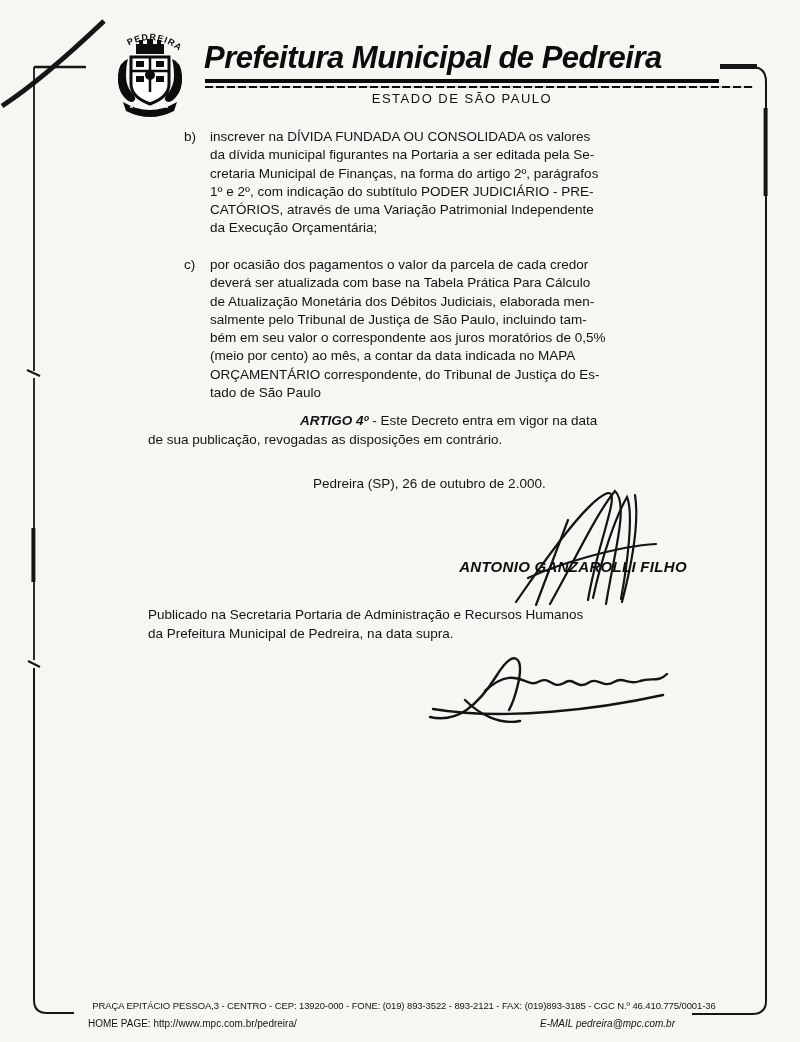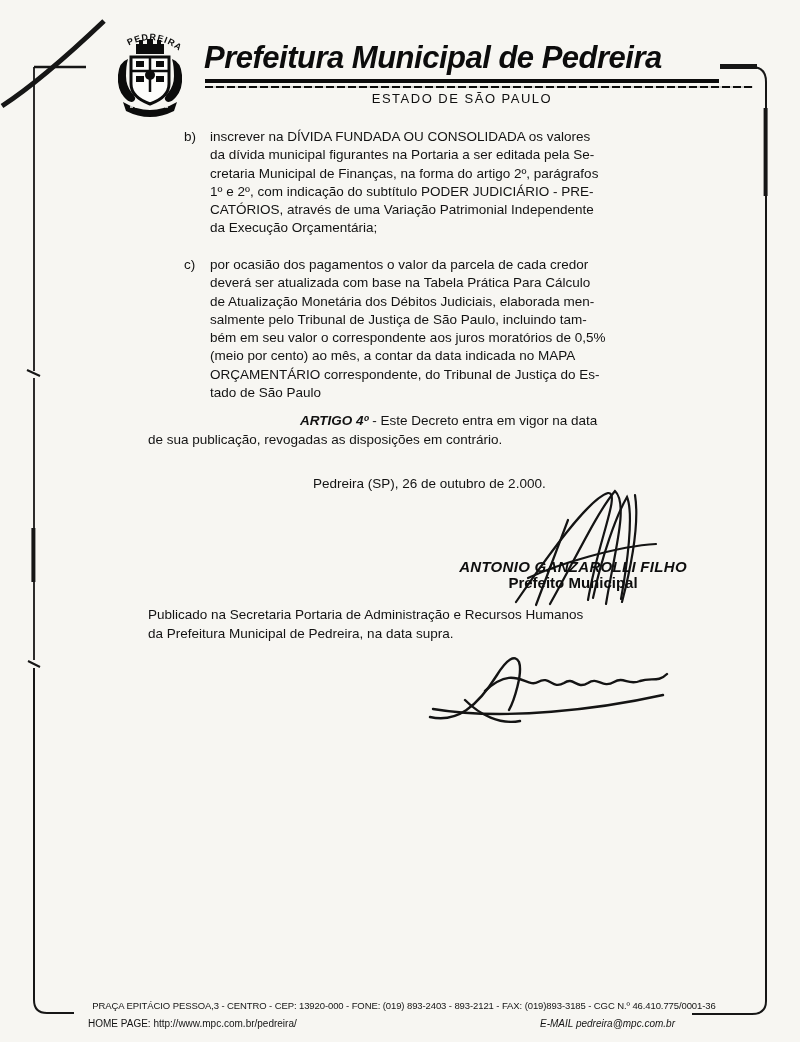--- a/index.html
+++ b/index.html
@@ -132,30 +132,29 @@
   <svg class="abs sigart" width="175" height="122" viewBox="0 0 175 122" style="left:498px;top:486px;" fill="none" stroke="#141414" stroke-width="2.2" stroke-linecap="round">
     <path d="M 18 116 C 55 62, 92 12, 110 7 C 123 6, 100 55, 90 114"></path>
     <path d="M 52 118 C 78 72, 98 28, 117 5 C 131 18, 116 68, 108 118"></path>
     <path d="M 95 112 C 104 70, 118 30, 129 11 C 136 28, 129 80, 123 113"></path>
     <path d="M 70 34 L 38 119"></path>
     <path d="M 137 9 C 142 40, 132 85, 124 116"></path>
     <path d="M 30 92 C 60 78, 120 60, 158 58"></path>
   </svg>
   <div class="abs sigblock sig-mayor">
     <div class="sname">ANTONIO GANZAROLLI FILHO</div>
-    <div class="srole">Prefeito  Municipal</div>
   </div>
 
   <div class="abs publication">Publicado na Secretaria Portaria de Administração e Recursos Humanos
 da Prefeitura Municipal de Pedreira, na data supra.</div>
 
   <svg class="abs sigart" width="255" height="85" viewBox="0 0 255 85" style="left:425px;top:645px;" fill="none" stroke="#141414" stroke-width="2.4" stroke-linecap="round">
     <path d="M 5 72 C 32 78, 52 62, 72 30 C 82 14, 90 9, 94 17 C 98 28, 89 56, 84 65"></path>
     <path d="M 60 46 C 90 18, 101 44, 113 37 C 125 30, 127 45, 139 38 C 149 31, 151 45, 163 38 C 173 31, 177 44, 189 37 C 199 31, 203 41, 215 36 C 226 32, 233 38, 242 29"></path>
     <path d="M 8 64 C 80 76, 175 64, 238 50"></path>
     <path d="M 40 55 C 55 70, 75 80, 95 76"></path>
   </svg>
 
-  <div class="abs footer1">PRAÇA EPITÁCIO PESSOA,3 - CENTRO - CEP: 13920-000 - FONE: (019) 893-2403 - 893-2121 - FAX: (019)893-3185 - CGC N.º 46.410.775/0001-36</div>
+  <div class="abs footer1">PRAÇA EPITÁCIO PESSOA,3 - CENTRO - CEP: 13920-000 - FONE: (019) 893-3522 - 893-2121 - FAX: (019)893-3185 - CGC N.º 46.410.775/0001-36</div>
   <div class="abs footer2a">HOME PAGE: http://www.mpc.com.br/pedreira/</div>
   <div class="abs footer2b">E-MAIL pedreira@mpc.com.br</div>
 
 </div>
 
 </body></html>

